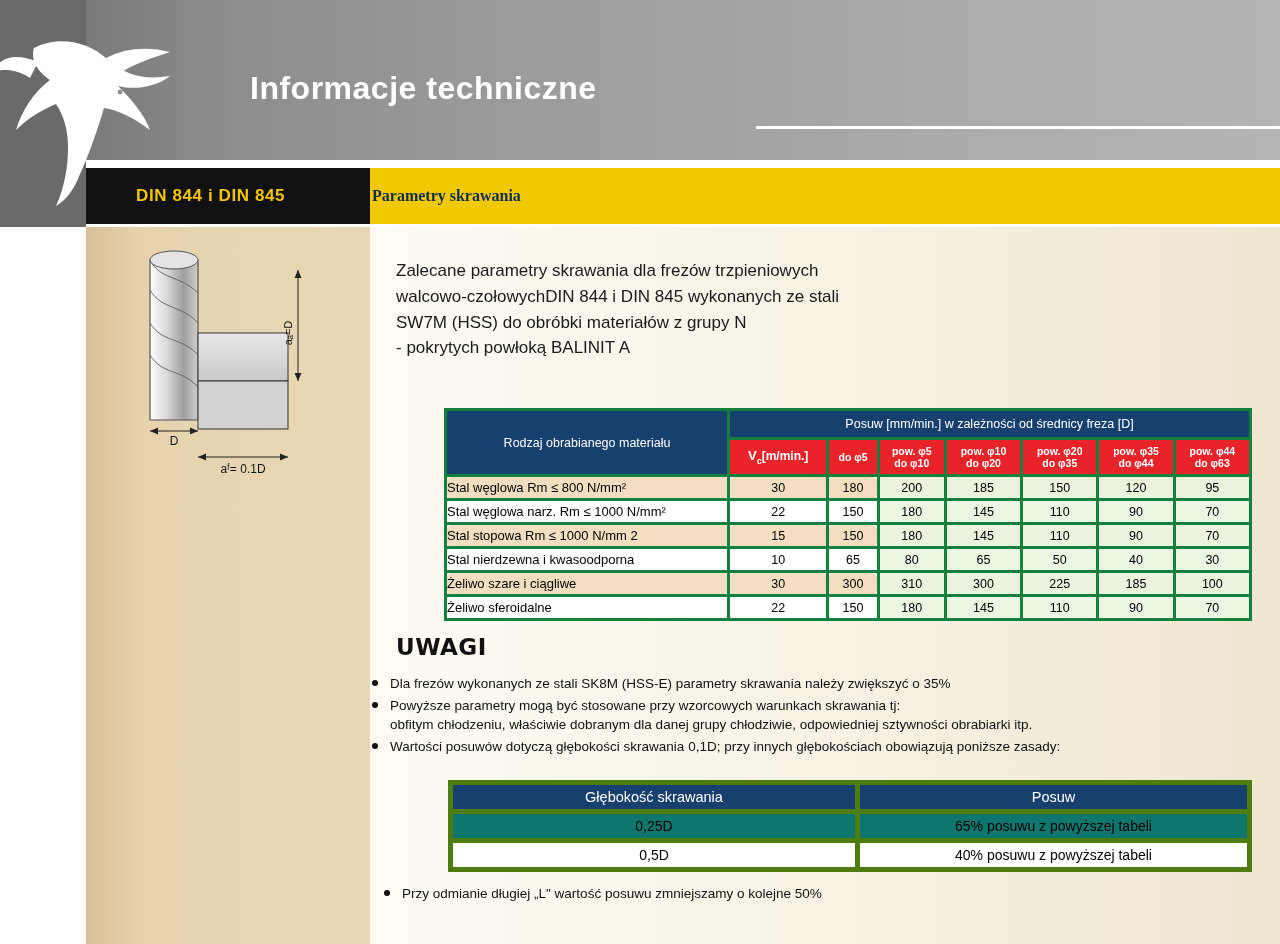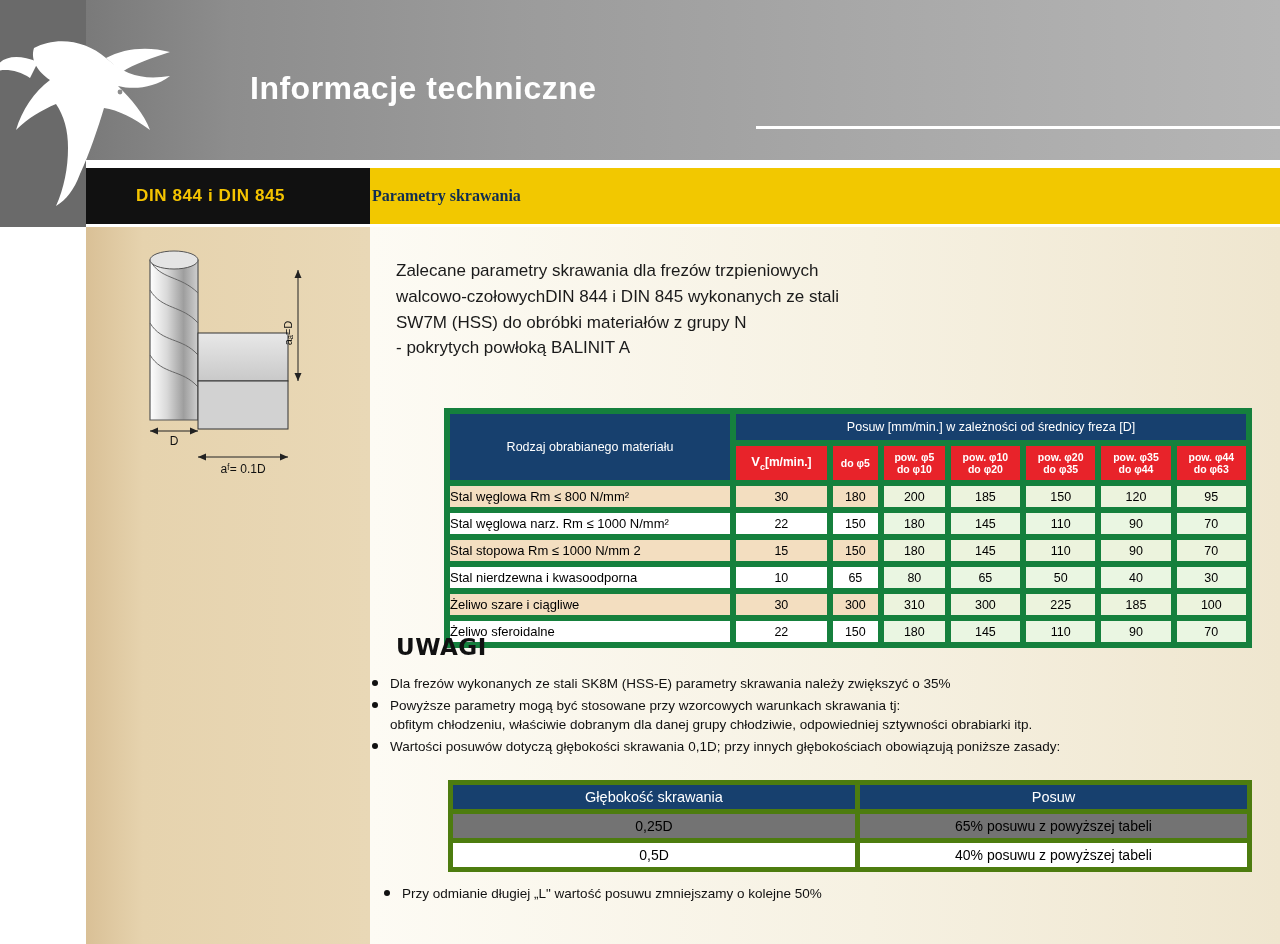--- a/index.html
+++ b/index.html
@@ -124,21 +124,21 @@
 
   
   .main-table {
     position: absolute;
     left: 444px; top: 408px;
     width: 808px;
     border-collapse: collapse;
     font-size: 12px;
   }
   .main-table td, .main-table th {
-    border: 6px solid #15803d;
+    border: 3px solid #15803d;
     padding: 0;
   }
   .mt-head-blue {
     background: #17406e;
     color: #ffffff;
     font-weight: normal;
     text-align: center;
     font-size: 12.5px;
     height: 26px;
   }
@@ -227,21 +227,21 @@
     text-align: center;
     height: 22px;
   }
   .sec-head {
     background: #17406e;
     color: #fff;
     font-weight: normal;
     font-size: 14.5px;
     height: 24px;
   }
-  .sec-a td { background: #737373; }
+  .sec-a td { background: #0f766e; }
   .sec-b td { background: #ffffff; }
 
   .last-bullet {
     position: absolute;
     left: 378px; top: 884px;
     width: 860px;
     font-size: 13.5px;
     color: #111;
   }
 </style>

